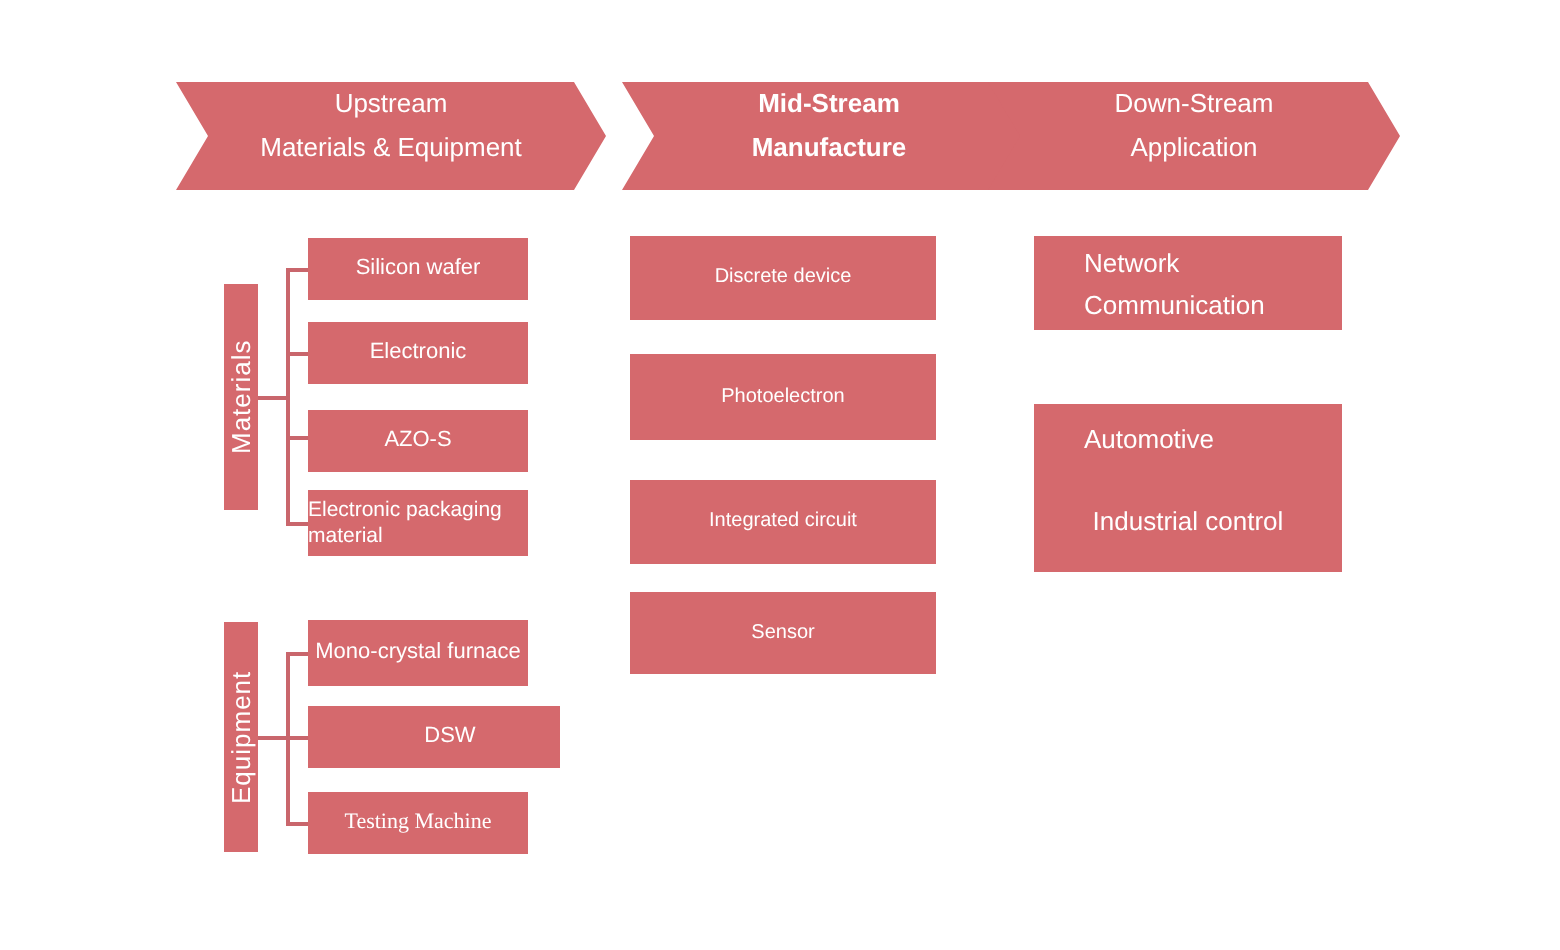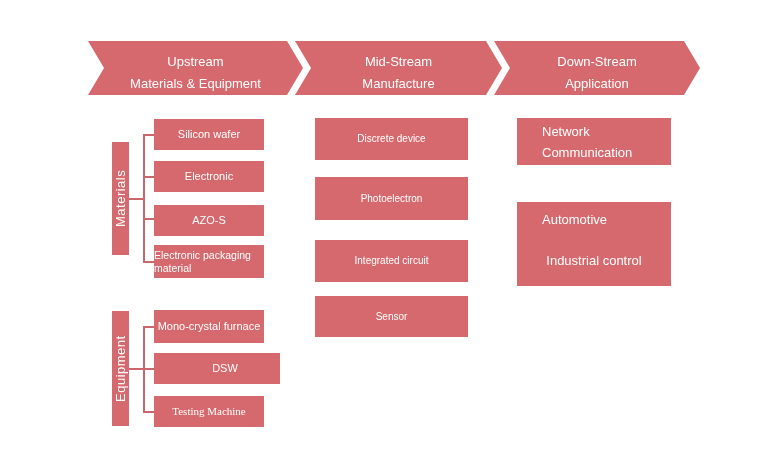--- a/index.html
+++ b/index.html
@@ -9,21 +9,21 @@
     background:var(--bg,#ffffff);
     font-family:"Liberation Sans",sans-serif;
     overflow:hidden;
   }
   .chev{
     position:absolute;
     top:41px;height:54px;
     background:var(--accent,#d5696d);
     color:var(--txt,#ffffff);
     display:flex;flex-direction:column;
-    align-items:center;justify-content:flex-end;
+    align-items:center;justify-content:flex-start;
     text-align:center;
     font-size:13px;line-height:22px;
     clip-path:polygon(0 0, calc(100% - 16px) 0, 100% 50%, calc(100% - 16px) 100%, 0 100%, 16px 50%);
   }
   .box{
     position:absolute;
     background:var(--accent,#d5696d);
     color:var(--txt,#ffffff);
     display:flex;align-items:center;justify-content:center;
     text-align:left;
@@ -47,21 +47,21 @@
 </style>
 </head>
 <body>
 
 <div class="canvas">
 
   <div class="chev" style="left:88px;width:215px;">
     <div>Upstream</div>
     <div>Materials &amp; Equipment</div>
   </div>
-  <div class="chev" style="left:295px;width:207px;">
+  <div class="chev" style="left:311px;width:207px;font-weight:bold;">
     <div>Mid-Stream</div>
     <div>Manufacture</div>
   </div>
   <div class="chev" style="left:494px;width:206px;">
     <div>Down-Stream</div>
     <div>Application</div>
   </div>
 
   <div class="vlabel" style="left:112px;top:142px;width:17px;height:113px;">Materials</div>
   <div class="hline" style="left:129px;top:198px;width:14px;"></div>

